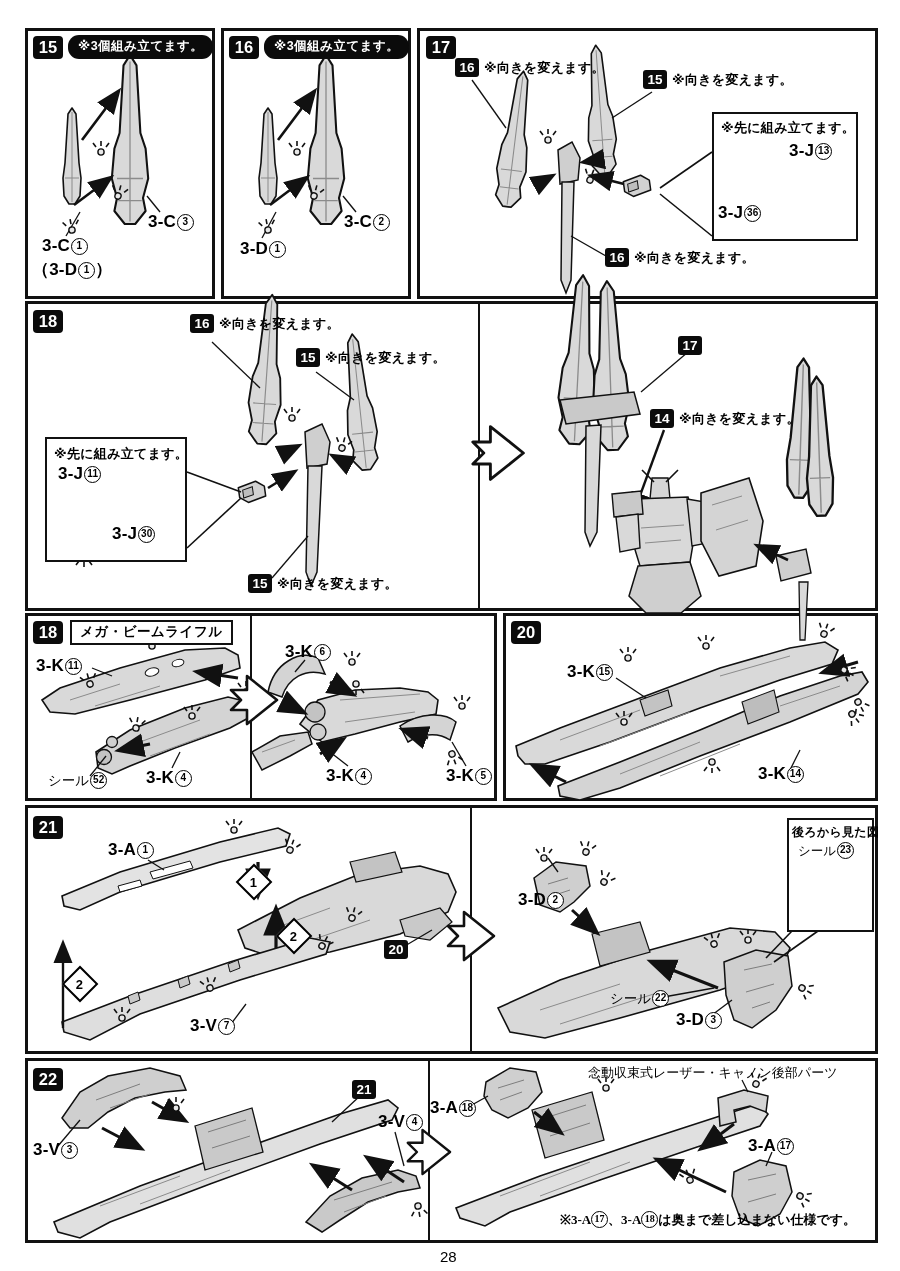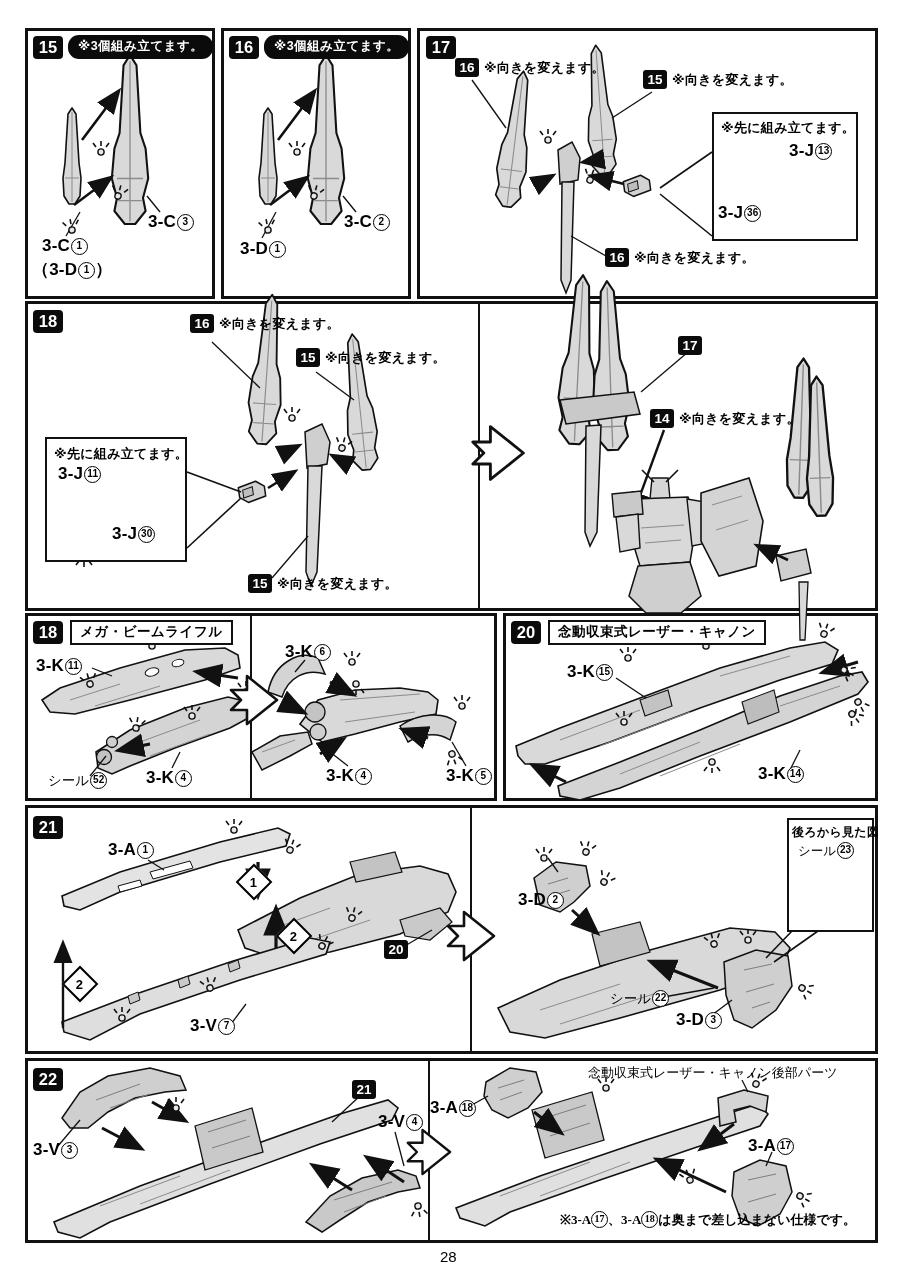--- a/index.html
+++ b/index.html
@@ -401,21 +401,20 @@
   <div class="ov step-badge" style="left:33px;top:621px">18</div>
   <div class="ov titlebox" style="left:70px;top:620px">メガ・ビームライフル</div>
   <div class="ov plabel" style="left:36px;top:656px"><span>3-K</span><span class="cn">11</span></div>
   <div class="ov slabel" style="left:48px;top:772px"><span>シール</span><span class="cn">52</span></div>
   <div class="ov plabel" style="left:146px;top:768px"><span>3-K</span><span class="cn">4</span></div>
   <div class="ov plabel" style="left:285px;top:642px"><span>3-K</span><span class="cn">6</span></div>
   <div class="ov plabel" style="left:326px;top:766px"><span>3-K</span><span class="cn">4</span></div>
   <div class="ov plabel" style="left:446px;top:766px"><span>3-K</span><span class="cn">5</span></div>
 
   <div class="ov step-badge" style="left:511px;top:621px">20</div>
-  <div class="ov titlebox" style="left:548px;top:620px">念動収束式レーザー・キャノン</div>
   <div class="ov plabel" style="left:567px;top:662px"><span>3-K</span><span class="cn">15</span></div>
   <div class="ov plabel" style="left:758px;top:764px"><span>3-K</span><span class="cn">14</span></div>
 
   <div class="ov step-badge" style="left:33px;top:816px">21</div>
   <div class="ov plabel" style="left:108px;top:840px"><span>3-A</span><span class="cn">1</span></div>
   <div class="dia" style="left:241px;top:869px">
       <i>1</i>
     </div>
   <div class="dia" style="left:281px;top:923px">
       <i>2</i>

